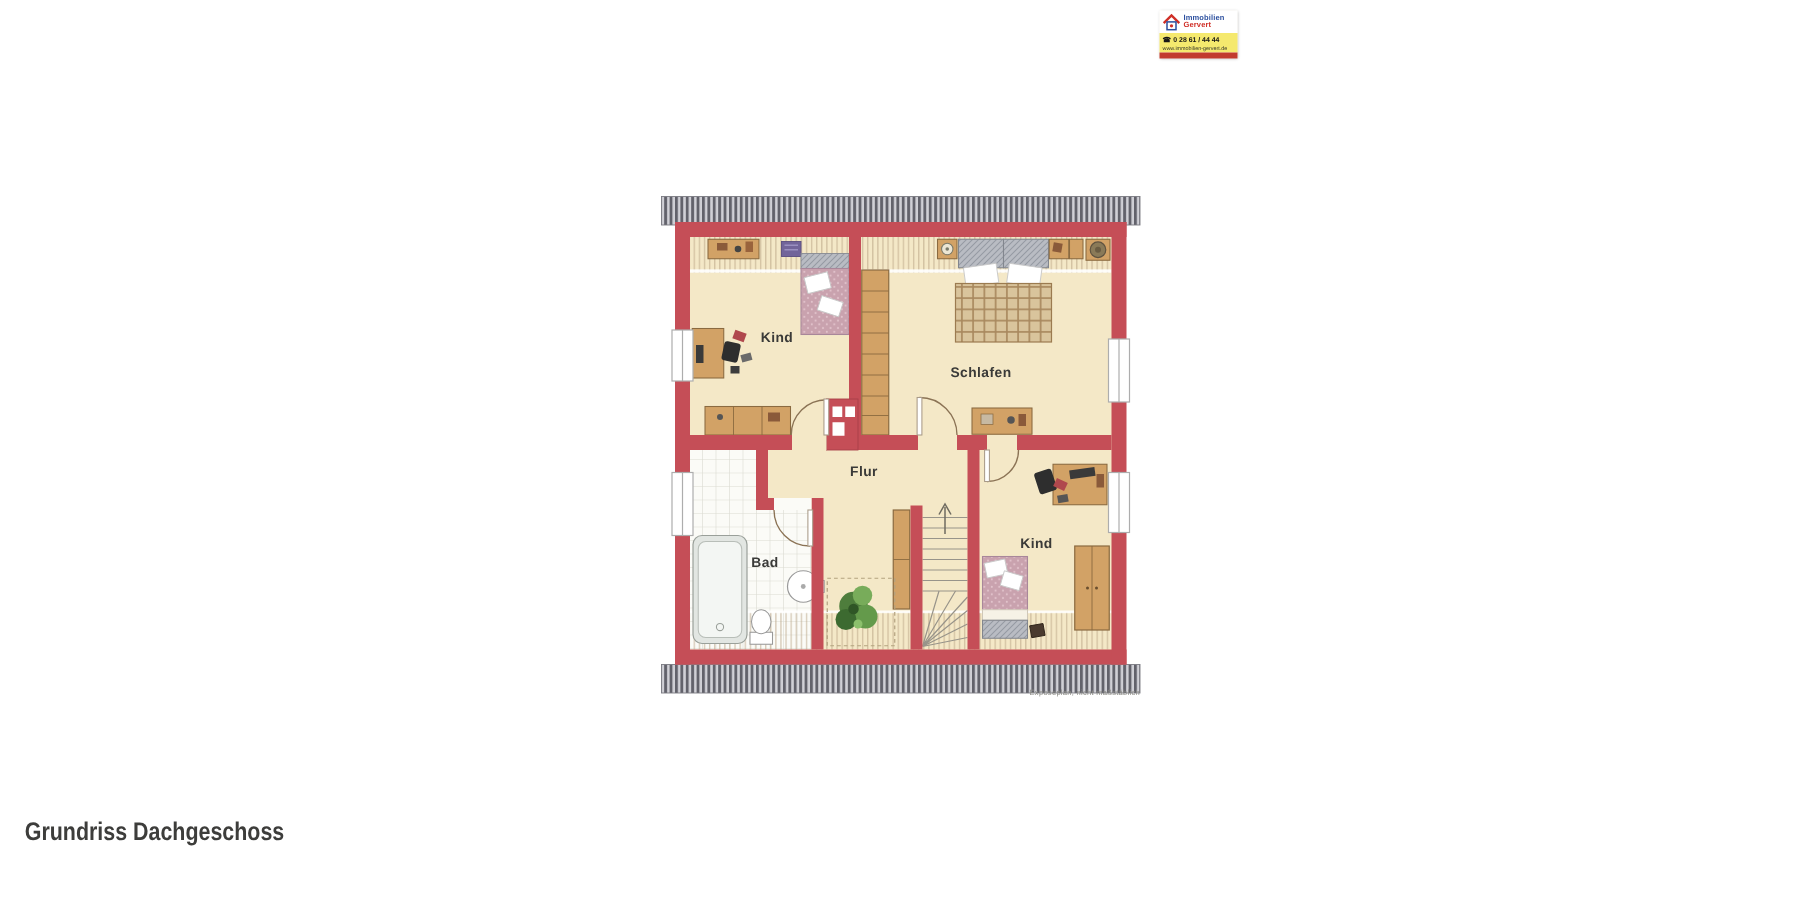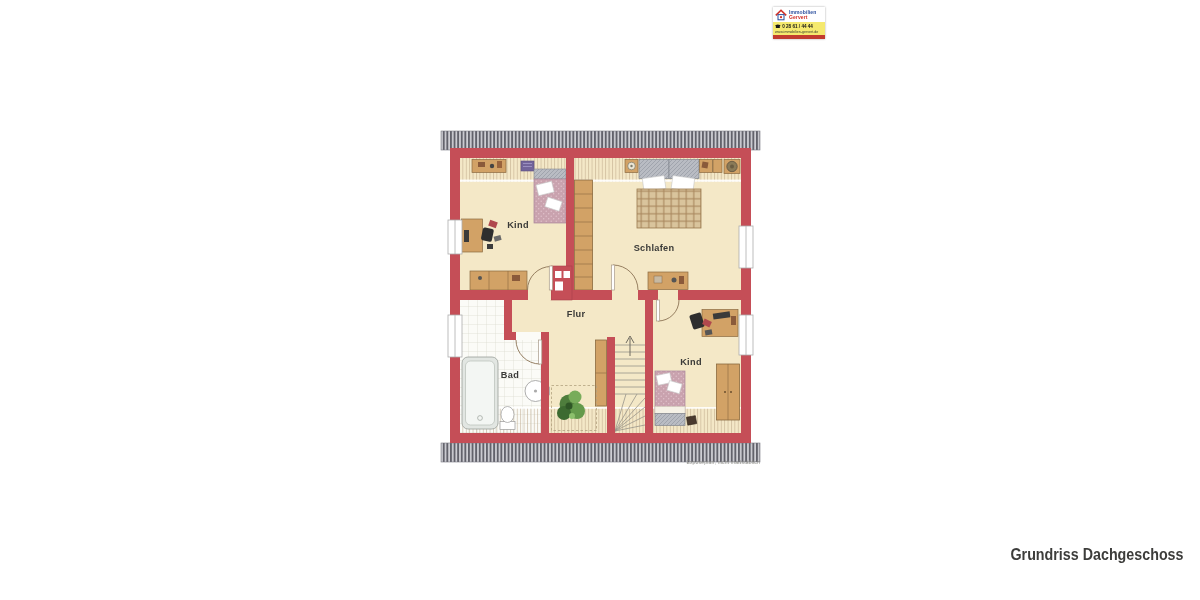--- a/index.html
+++ b/index.html
@@ -19,21 +19,21 @@
   .logo-bar{height:4px;background:#c23b2e}
 
   
   .plan-svg{position:absolute;left:440px;top:126px}
 
   
   .disclaimer{position:absolute;right:440px;top:459px;font-size:5px;color:#8b8b85;
               letter-spacing:.2px}
 
   
-  .title{position:absolute;left:0;top:545px;width:1200px;text-align:right;
+  .title{position:absolute;left:0;top:545px;width:1200px;text-align:left;
          font-weight:bold;font-size:17px;color:#3d3d3b}
   .title span{display:inline-block;transform:scale(.84,1)}
 
   .room-label{font-family:"Liberation Sans",sans-serif;font-weight:bold;font-size:9.2px;
               fill:#3a3a38;letter-spacing:.3px;text-anchor:middle}
 </style>
 </head>
 <body>
 
 <div class="logo">

